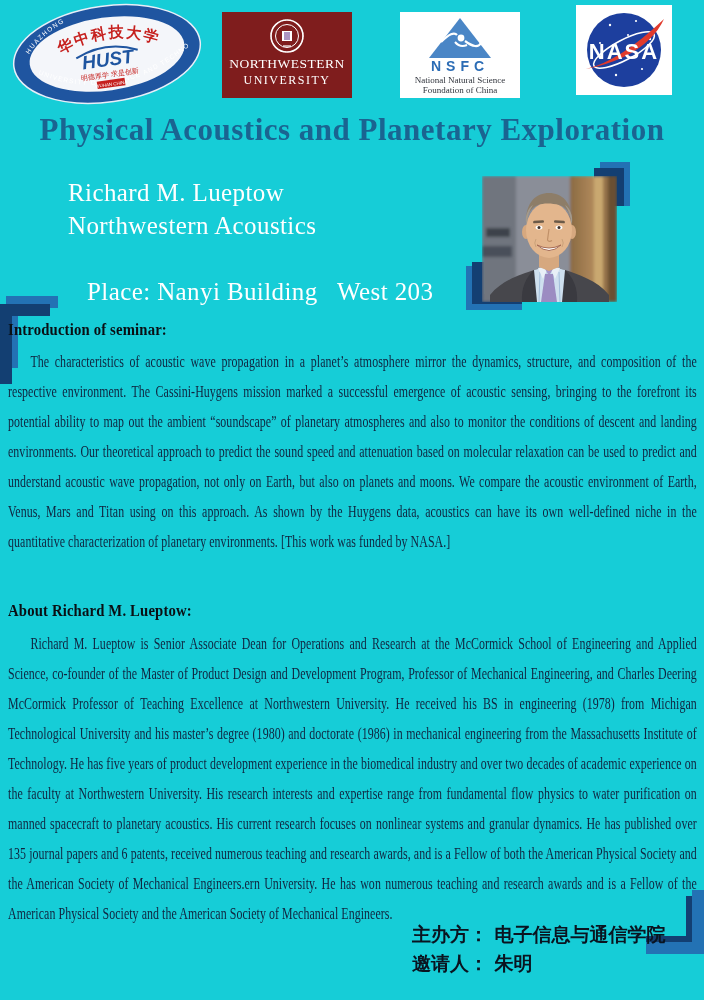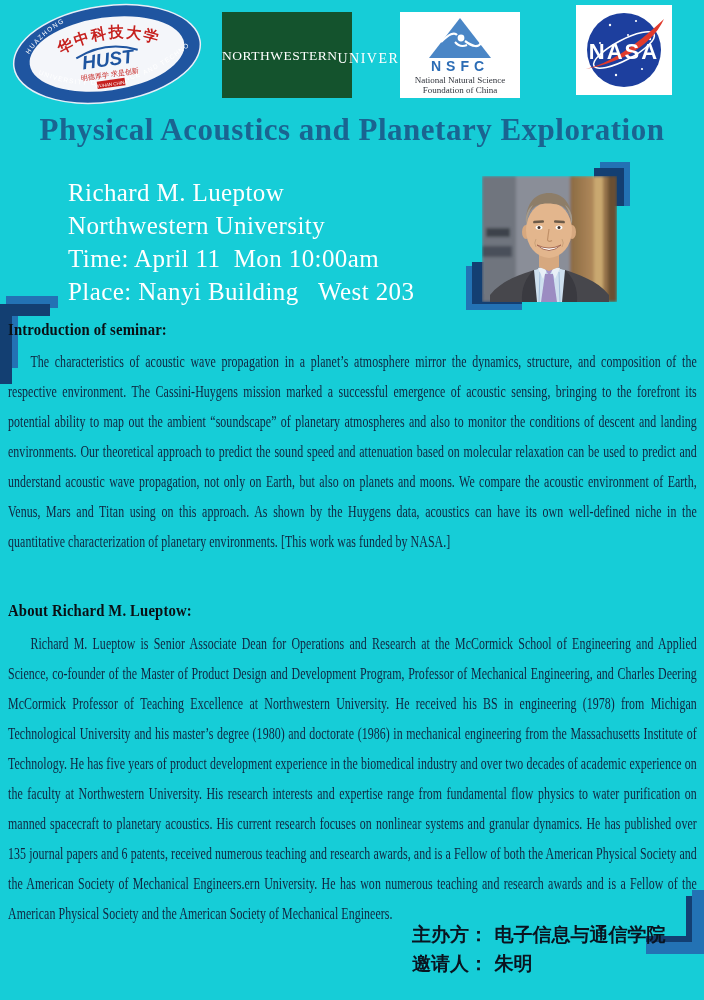--- a/index.html
+++ b/index.html
@@ -5,45 +5,45 @@
   html,body{margin:0;padding:0;background:#0b2430;}
   .poster{
     position:relative;width:704px;height:1000px;overflow:hidden;
     background:#16CDD7;
     font-family:"Liberation Serif", serif;
   }
   
   .logo{position:absolute;}
   .logo-hust{left:8px;top:2px;width:198px;height:104px;}
   .logo-nw{
-    left:222px;top:12px;width:130px;height:86px;background:#14532d;
-    display:flex;align-items:center;justify-content:flex-start;
+    left:222px;top:12px;width:130px;height:86px;background:#7f1d1d;
+    display:flex;flex-direction:column;align-items:center;justify-content:flex-start;
   }
   .nw-seal{margin-top:6px;}
   .nw-name{color:#fff;font-size:13.5px;letter-spacing:.5px;margin-top:2px;font-family:"Liberation Serif",serif;}
-  .nw-univ{color:#fff;font-size:14px;letter-spacing:1.5px;margin-top:8px;}
+  .nw-univ{color:#fff;font-size:12px;letter-spacing:1.5px;margin-top:1px;}
   .logo-nsfc{
     left:400px;top:12px;width:120px;height:86px;background:#ffffff;
     display:flex;flex-direction:column;align-items:center;
   }
   .nsfc-abbr{color:#2b6cb5;font-weight:bold;font-size:14px;letter-spacing:5px;margin-top:-2px;font-family:"Liberation Sans",sans-serif;}
   .nsfc-l1{color:#30343c;font-size:9px;margin-top:1px;}
   .nsfc-l2{color:#30343c;font-size:9px;}
   .logo-nasa{
     left:576px;top:5px;width:96px;height:90px;background:#ffffff;
     display:flex;align-items:center;justify-content:center;
   }
   
   .title{
     position:absolute;left:0;top:112px;width:704px;text-align:center;
     font-size:31px;font-weight:bold;color:#1A6491;letter-spacing:.5px;
   }
   
   .spk{position:absolute;left:68px;color:#fff;font-size:25px;white-space:pre;letter-spacing:.4px;}
-  .spk1{top:179px;} .spk2{top:212px;} .spk3{top:245px;} .spk4{top:278px;}
+  .spk1{top:179px;} .spk2{top:212px;} .spk3{top:245px;} .spk4{top:278px;margin-left:19px;}
   
   .photo{position:absolute;left:482px;top:176px;width:135px;height:126px;}
   
   .deco{position:absolute;}
   
   .sec-head{
     position:absolute;left:8px;width:820px;color:#0a0f14;font-weight:bold;font-size:17.5px;
     transform:scaleX(.84);transform-origin:0 0;letter-spacing:.2px;
   }
   .intro-head{top:319px;}
@@ -133,22 +133,21 @@
       <circle cx="48" cy="26" r="1" fill="#fff"></circle>
       <ellipse cx="44" cy="41" rx="34" ry="10" fill="none" stroke="#ffffff" stroke-width="1.6" transform="rotate(-28 44 41)"></ellipse>
       <path d="M6,60 Q40,52 84,10 Q74,32 46,47 Q24,57 6,60 Z" fill="#e13a2c"></path>
       <text x="44" y="50" text-anchor="middle" font-size="22" font-weight="bold" fill="#ffffff" letter-spacing="2" font-family="Liberation Sans, sans-serif">NASA</text>
     </svg>
   </div>
 
   <div class="title">Physical Acoustics and Planetary Exploration</div>
 
   <div class="spk spk1">Richard M. Lueptow</div>
-  <div class="spk spk2">Northwestern University</div>
-  <div class="spk spk3">Time: April 11  Mon 10:00am</div>
+  <div class="spk spk2">Northwestern Acoustics</div>
   <div class="spk spk4">Place: Nanyi Building   West 203</div>
 
   <svg class="deco" style="left:588px;top:162px" width="46" height="50" viewBox="0 0 46 50">
     <path d="M12,0 h30 v44 h-12 v-32 h-18 Z" fill="#2372B4"></path>
     <path d="M6,6 h30 v38 h-12 v-26 h-18 Z" fill="#133F72"></path>
   </svg>
   <svg class="deco" style="left:466px;top:262px" width="60" height="54" viewBox="0 0 60 54">
     <path d="M0,4 h12 v32 h44 v12 h-56 Z" fill="#2372B4"></path>
     <path d="M6,0 h12 v32 h38 v10 h-50 Z" fill="#133F72"></path>
   </svg>

